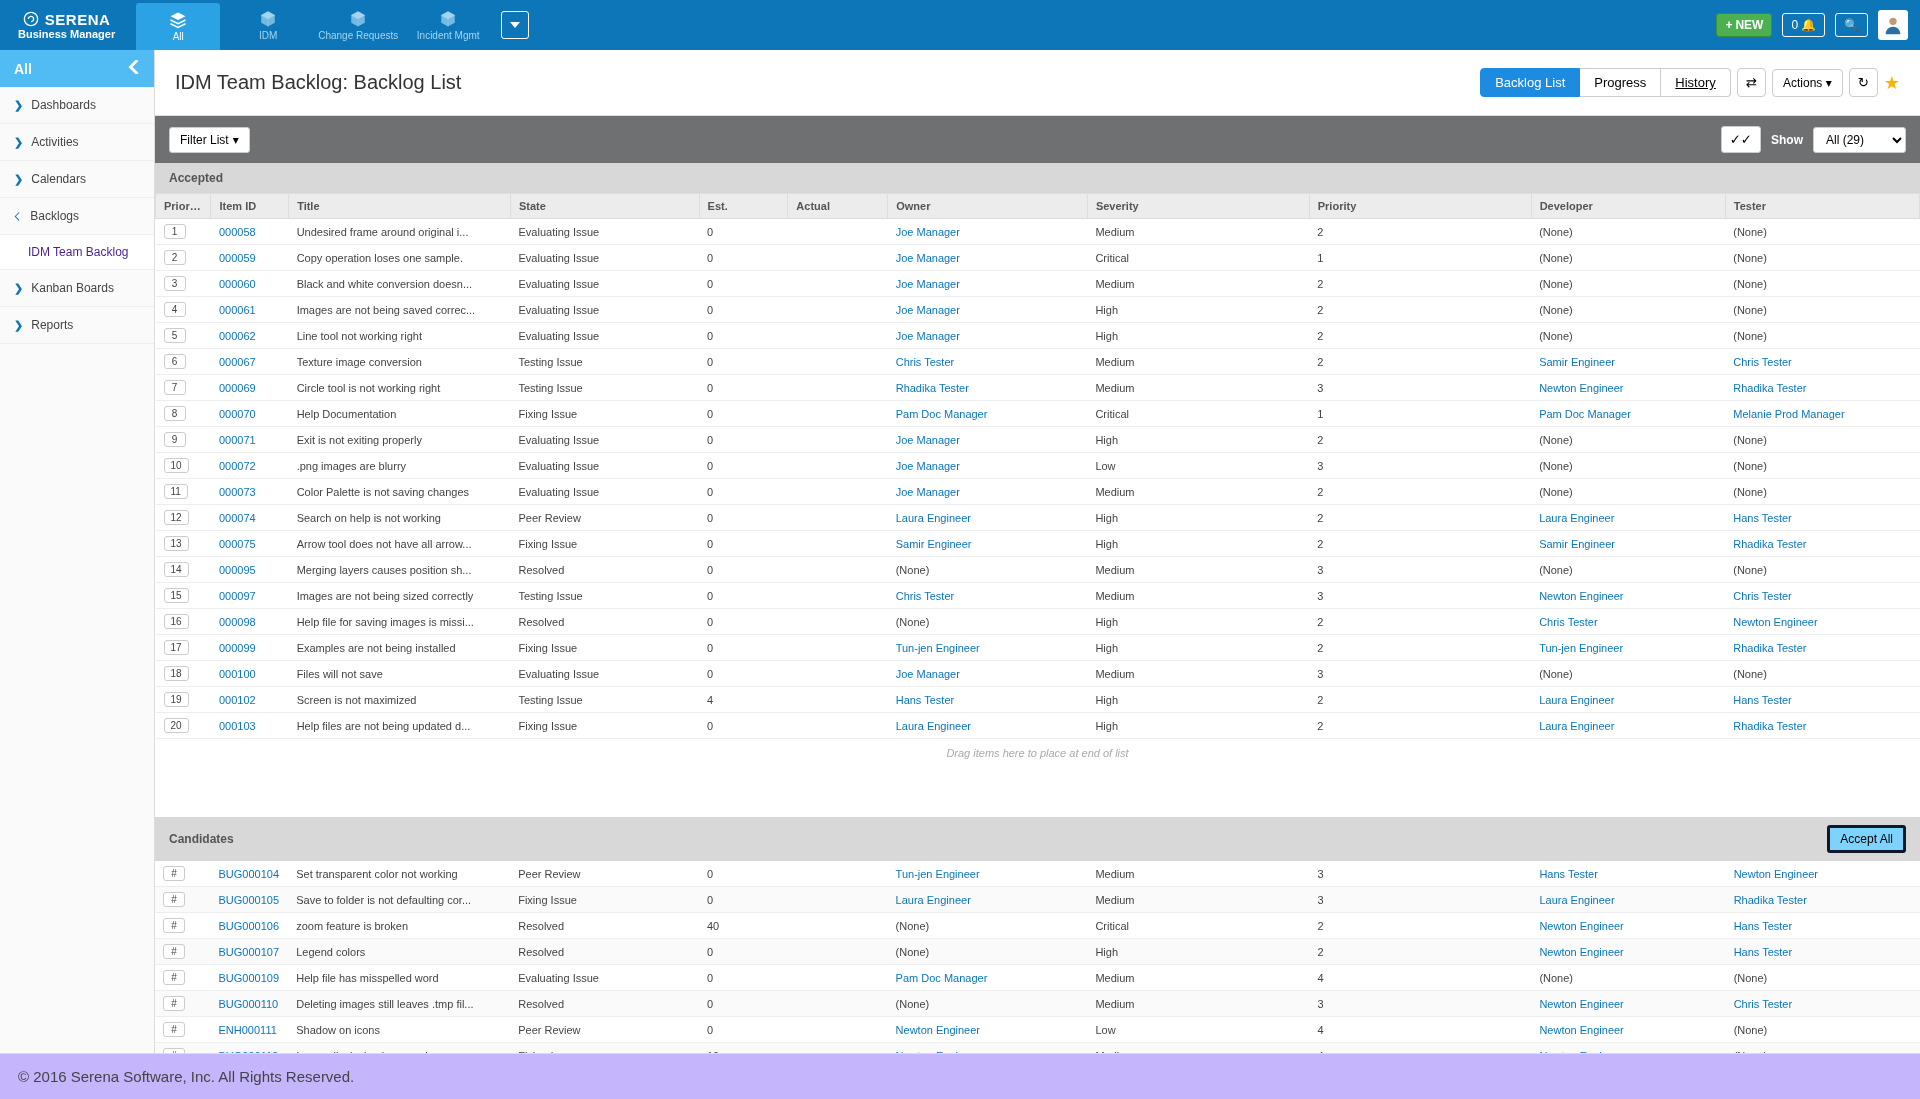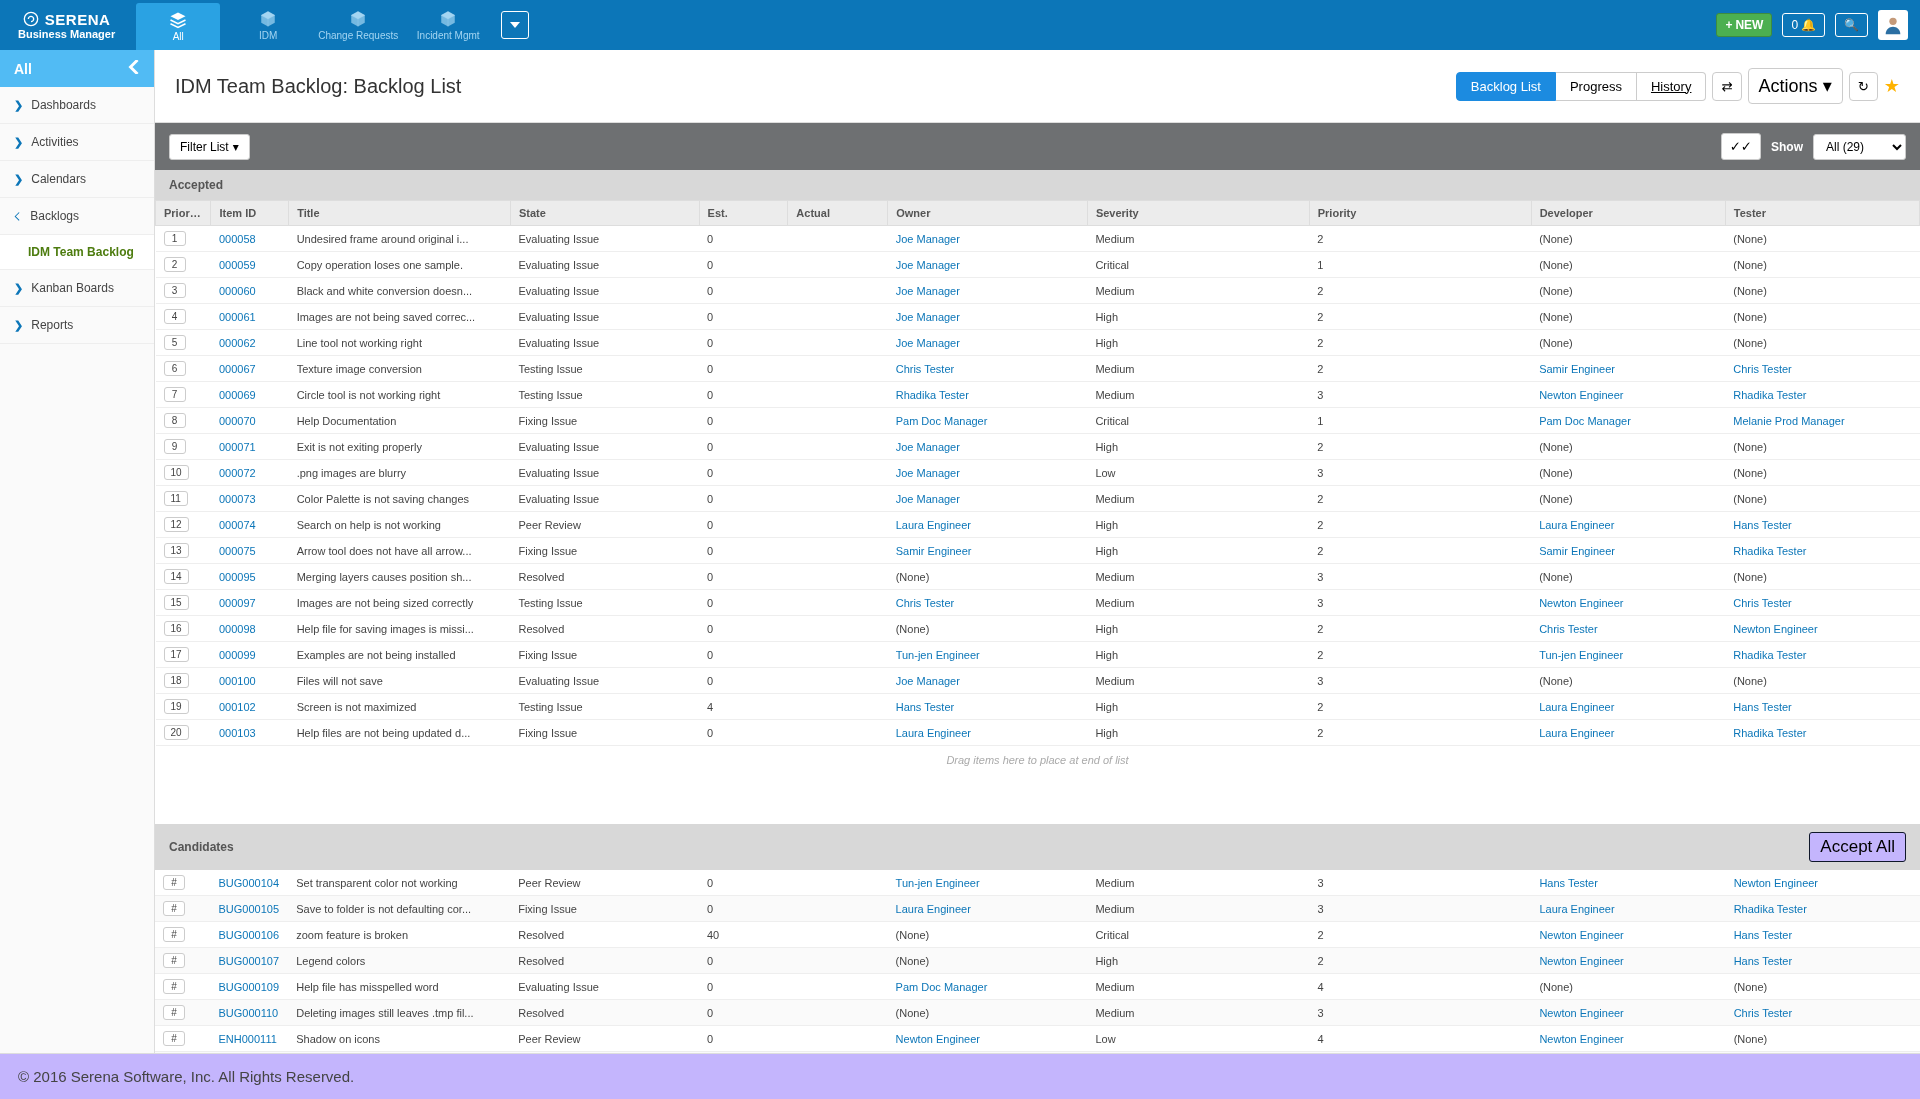--- a/index.html
+++ b/index.html
@@ -23,49 +23,49 @@
 .btn-outline .bell { color: #ffb300; }
 .avatar { width: 30px; height: 30px; border-radius: 3px; background: #fff; display:flex; align-items:center; justify-content:center;}
 
 
 .main { flex: 1; display: flex; min-height: 0; }
 .sidebar { width: 155px; background: #fafafa; border-right: 1px solid #ddd; display: flex; flex-direction: column; }
 .sidebar-head { background: #51bbf4; color: #fff; font-weight: bold; font-size: 14px; padding: 10px 14px; display: flex; justify-content: space-between; align-items: center; }
 .sidebar-head .chev { cursor: pointer; }
 .side-item { padding: 11px 14px; border-bottom: 1px solid #eee; display: flex; align-items: center; gap: 8px; cursor: pointer; color: #444;}
 .side-item .arrow { color: #0c76b8; font-size: 11px; }
-.side-sub { padding: 10px 14px 10px 28px; background: #fff; border-bottom: 1px solid #eee; cursor: pointer; font-size: 12px; color: #4d7c0f; font-weight: bold;}
+.side-sub { padding: 10px 14px 10px 28px; background: #fff; border-bottom: 1px solid #eee; cursor: pointer; font-size: 12px; color: #4c1d95;}
 .side-item.expanded .arrow { transform: rotate(90deg); display:inline-block;}
 
 .content { flex: 1; display: flex; flex-direction: column; min-width: 0; }
 .content-head { background: #fff; border-bottom: 1px solid #ddd; padding: 18px 20px; display: flex; align-items: center; gap: 12px; }
 .page-title { font-size: 20px; color: #333; font-weight: normal; }
 .head-right { margin-left: auto; display: flex; align-items: center; gap: 6px; padding-left: 16px; }
 .tab-btn { border: 1px solid #ccc; background: #fff; padding: 6px 14px; font-size: 13px; cursor: pointer; }
 .tab-btn.active { background: #1c8be0; color: #fff; border-color: #1c8be0; }
 .tab-group { display: flex; }
 .tab-group .tab-btn:first-child { border-radius: 4px 0 0 4px; }
 .tab-group .tab-btn:last-child { border-radius: 0 4px 4px 0; text-decoration: underline; }
 .tab-group .tab-btn + .tab-btn { border-left: none; }
 .icon-btn { border: 1px solid #ccc; background: #fff; padding: 6px 8px; border-radius: 4px; cursor: pointer; display:flex; align-items:center;}
-.actions-btn { border: 1px solid #ccc; background: #fff; padding: 6px 10px; border-radius: 4px; cursor: pointer; font-size:18px;}
+.actions-btn { border: 1px solid #ccc; background: #fff; padding: 6px 10px; border-radius: 4px; cursor: pointer; font-size:12px;}
 .star { color: #ffb300; font-size: 18px; cursor: pointer; }
 
 
 .filter-bar { background: #6e7072; padding: 10px 14px; display: flex; align-items: center; }
 .filter-btn { background: #fff; border: 1px solid #ccc; padding: 5px 10px; border-radius: 3px; cursor: pointer; display:flex; align-items:center; gap:4px; font-size:12px;}
 .filter-right { margin-left: auto; display: flex; align-items: center; gap: 10px; }
 .check-square { background: #fff; border: 1px solid #ccc; padding: 5px 8px; border-radius: 3px; cursor: pointer;}
 .show-label { color: #fff; font-size: 12px; font-weight: bold;}
 .show-select { border: 1px solid #ccc; padding: 4px 24px 4px 8px; border-radius: 3px; font-size: 12px; background: #fff; appearance: auto;}
 
 
 .table-wrap { flex: 1; overflow: auto; background: #f0f0f0; }
 .section-head { background: #d8d8d8; padding: 8px 14px; font-weight: bold; font-size: 12px; color: #555; display:flex; align-items:center;}
-.section-head .accept-all { margin-left: auto; background: #c4b5fd; border: 1px solid #0f172a; padding: 4px 10px; border-radius: 3px; cursor: pointer; font-size:17px; font-weight:normal;}
+.section-head .accept-all { margin-left: auto; background: #7dd3fc; border: 3px solid #0f172a; padding: 4px 10px; border-radius: 3px; cursor: pointer; font-size:12px; font-weight:normal;}
 table { width: 100%; border-collapse: collapse; background: #fff; table-layout: fixed;}
 th { background: #ececec; text-align: left; padding: 6px 8px; font-size: 11px; color: #555; border: 1px solid #ddd; font-weight: bold; overflow: hidden; text-overflow: ellipsis; white-space: nowrap;}
 td { padding: 5px 8px; font-size: 11px; border-bottom: 1px solid #eee; overflow: hidden; text-overflow: ellipsis; white-space: nowrap; color: #444;}
 tr.alt td { background: #fafafa; }
 .prio-box { border: 1px solid #ccc; border-radius: 3px; padding: 1px 6px; display: inline-block; background: #fff; font-size: 10px; min-width: 22px; text-align: center;}
 .link { color: #0c76b8; cursor: pointer; }
 .drag-hint { text-align: center; color: #aaa; font-size: 11px; padding: 8px; font-style: italic; background: #fff;}
 
 .col-prio { width: 50px; }
 .col-id { width: 70px; }

